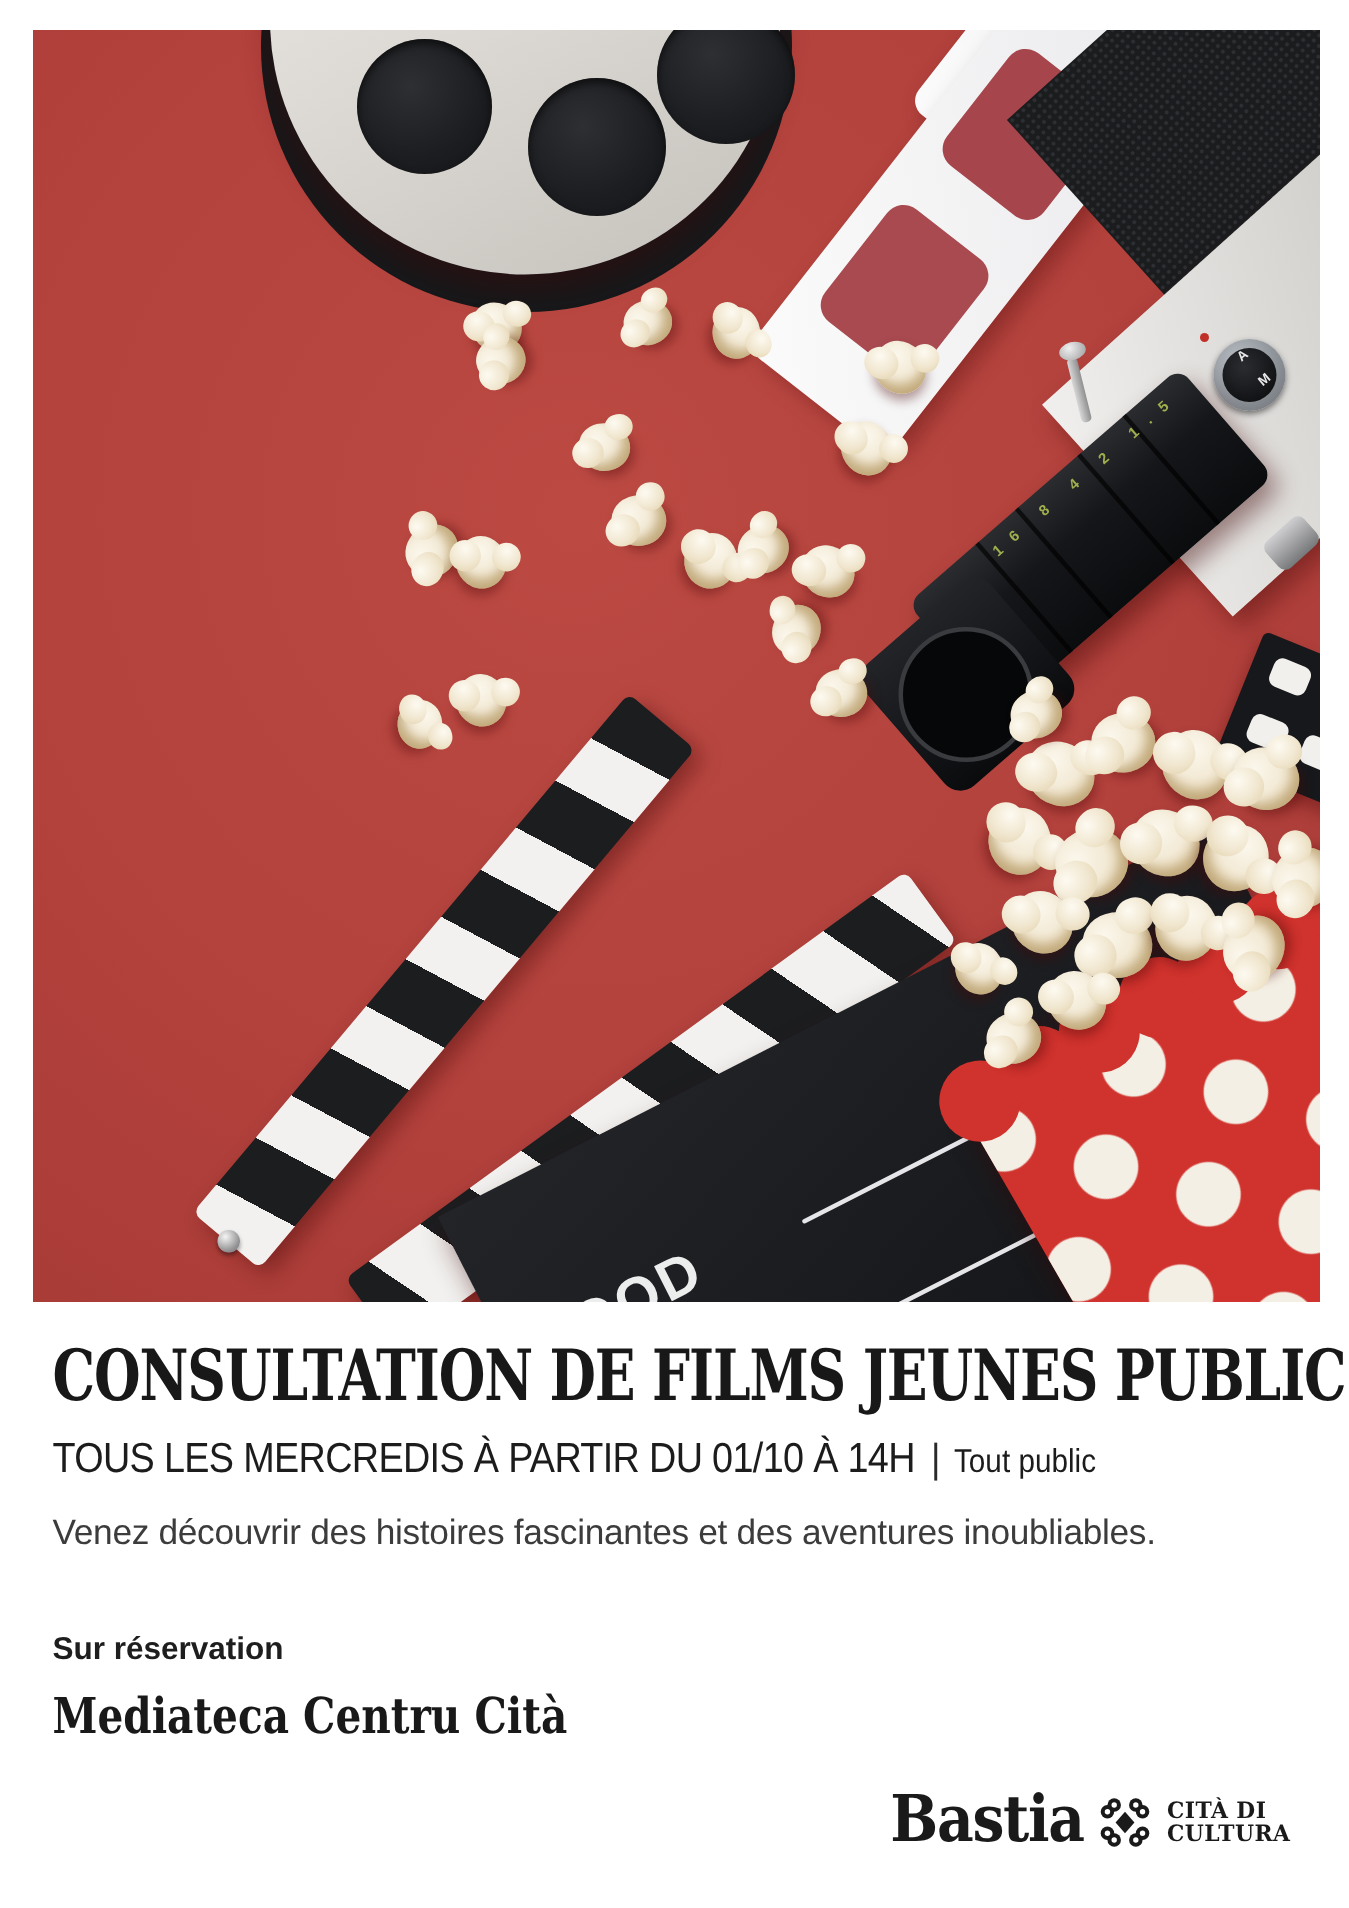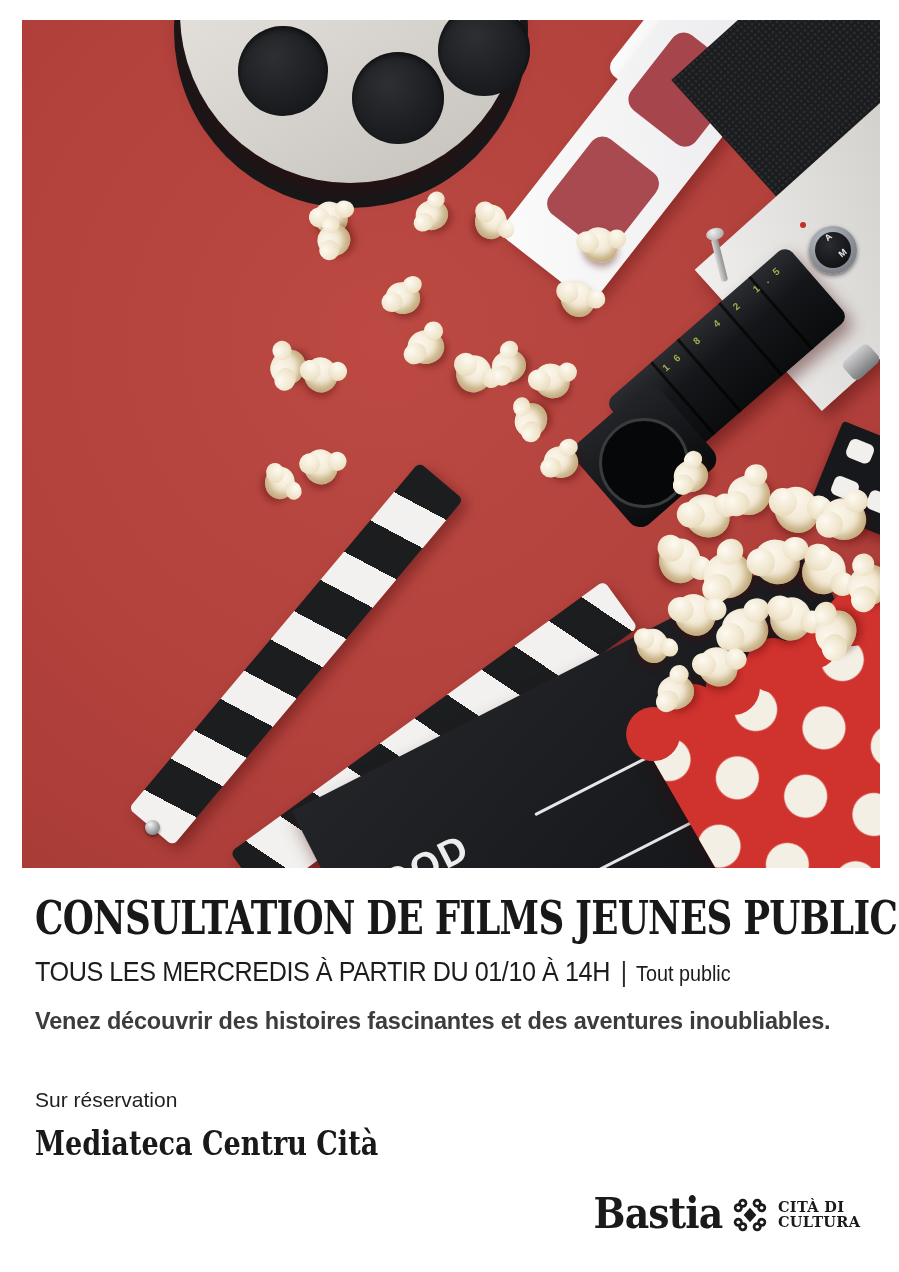--- a/index.html
+++ b/index.html
@@ -87,22 +87,22 @@
   
   .title{position:absolute;left:35px;top:890px;color:#181818;
          font-family:"DejaVu Serif", serif;font-weight:700;font-size:47px;
          transform:scaleX(.76);transform-origin:left top;white-space:nowrap;letter-spacing:-1px;}
   .subtitle-row{position:absolute;left:35px;top:956px;white-space:nowrap;
                 transform:scaleX(.9);transform-origin:left top;color:#1c1c1c;}
   .subtitle-main{font-size:28px;letter-spacing:-0.5px;}
   .subtitle-sep{font-size:27px;color:#2a2a2a;font-weight:300;padding:0 10px 0 12px;}
   .subtitle-aud{font-size:22px;}
   .body-text{position:absolute;left:35px;top:1005px;color:#3c3c3c;font-size:23.5px;
-             line-height:33px;letter-spacing:-0.2px;font-weight:bold;}
-  .reservation{position:absolute;left:35px;top:1088px;color:#1e1e1e;font-size:21px;}
+             line-height:33px;letter-spacing:-0.2px;}
+  .reservation{position:absolute;left:35px;top:1088px;color:#1e1e1e;font-size:21px;font-weight:bold;}
   .venue{position:absolute;left:35px;top:1124px;color:#191919;
          font-family:"DejaVu Serif", serif;font-weight:700;font-size:33px;
          transform:scaleX(.82);transform-origin:left top;white-space:nowrap;}
 
   
   #logo{position:absolute;right:36px;top:1188px;display:flex;align-items:center;}
   .brand{font-family:"DejaVu Serif", serif;font-weight:700;font-size:43px;color:#1a1a1a;
          transform:scaleX(.88);transform-origin:right center;letter-spacing:-1px;}
   .rosette{width:36px;height:36px;margin:4px 10px 0 10px;}
   .tagline{font-family:"DejaVu Serif", serif;font-weight:700;font-size:15px;color:#1a1a1a;

